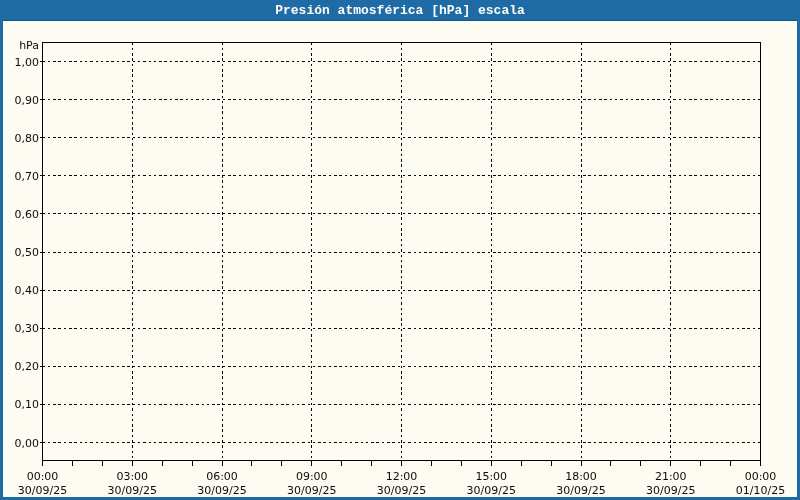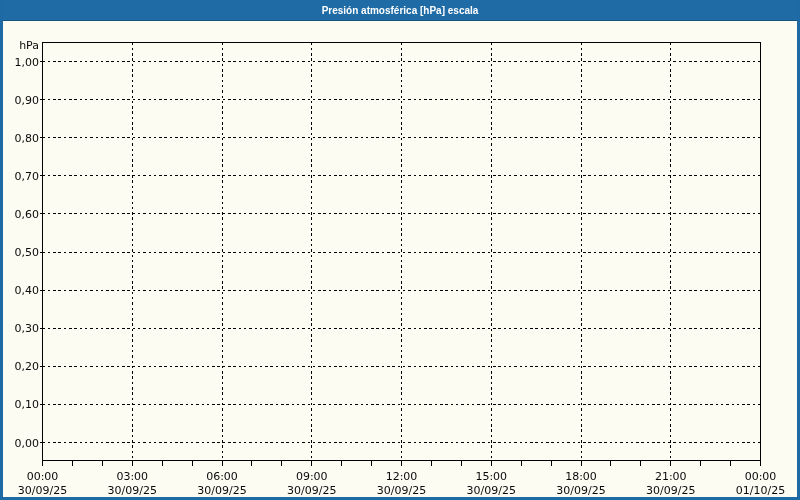--- a/index.html
+++ b/index.html
@@ -11,22 +11,22 @@
     border-right:3px solid #1d6aa4;
     border-bottom:3px solid #1d6aa4;
     position:relative;overflow:hidden;
   }
   .titlebar{
     position:absolute;left:-3px;top:0;width:800px;height:20px;
     background:#1f6ba5;border-bottom:1px solid #15557f;
     display:flex;align-items:center;justify-content:center;
   }
   .titlebar span{
-    color:#ffffff;font-size:10px;font-weight:bold;letter-spacing:0;
-    font-family:Liberation Sans, sans-serif;
+    color:#ffffff;font-size:13px;font-weight:bold;letter-spacing:0;
+    font-family:Liberation Mono, monospace;
   }
   .content{position:absolute;left:0;top:21px;width:794px;height:476px;}
   svg{display:block;}
   .grid{stroke:#000;stroke-width:1;stroke-dasharray:2.5 2.8;shape-rendering:crispEdges;}
   .frame{fill:none;stroke:#000;stroke-width:1;shape-rendering:crispEdges;}
   .ax{stroke:#000;stroke-width:1;shape-rendering:crispEdges;}
   .lbl{font-family:"DejaVu Sans","Liberation Sans",sans-serif;font-size:11px;fill:#0a0a0a;}
   .end{text-anchor:end;}
   .mid{text-anchor:middle;}
 </style>

